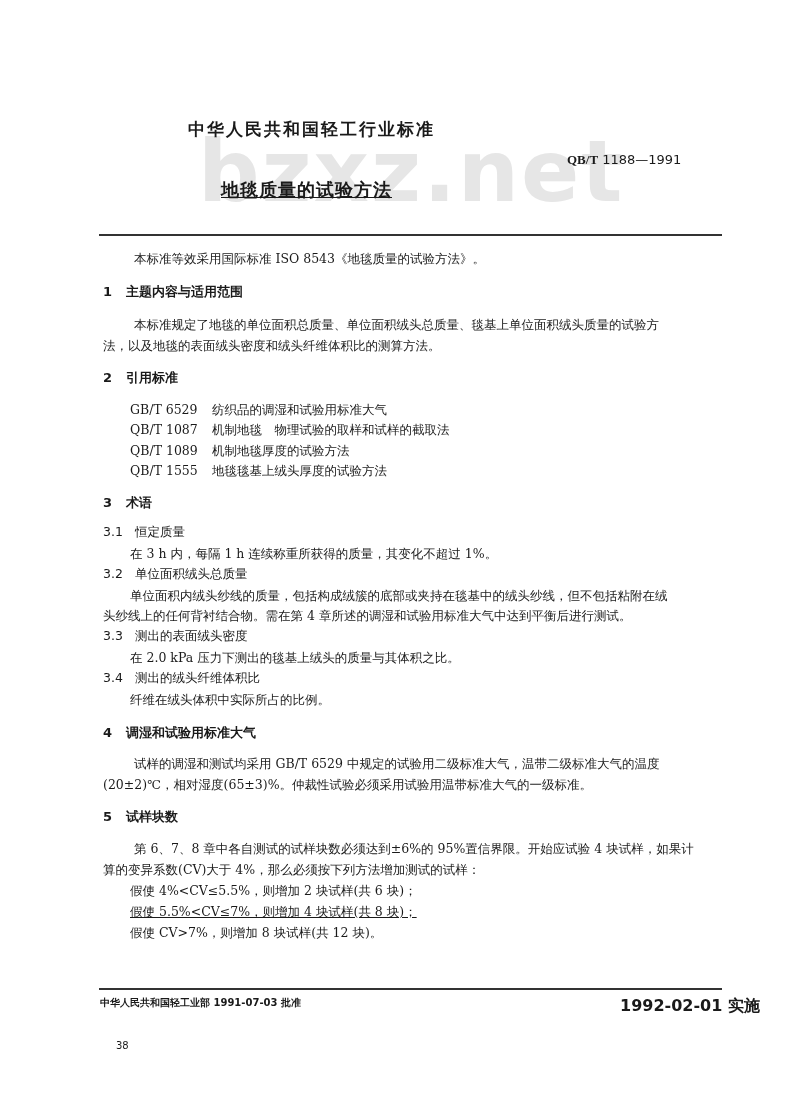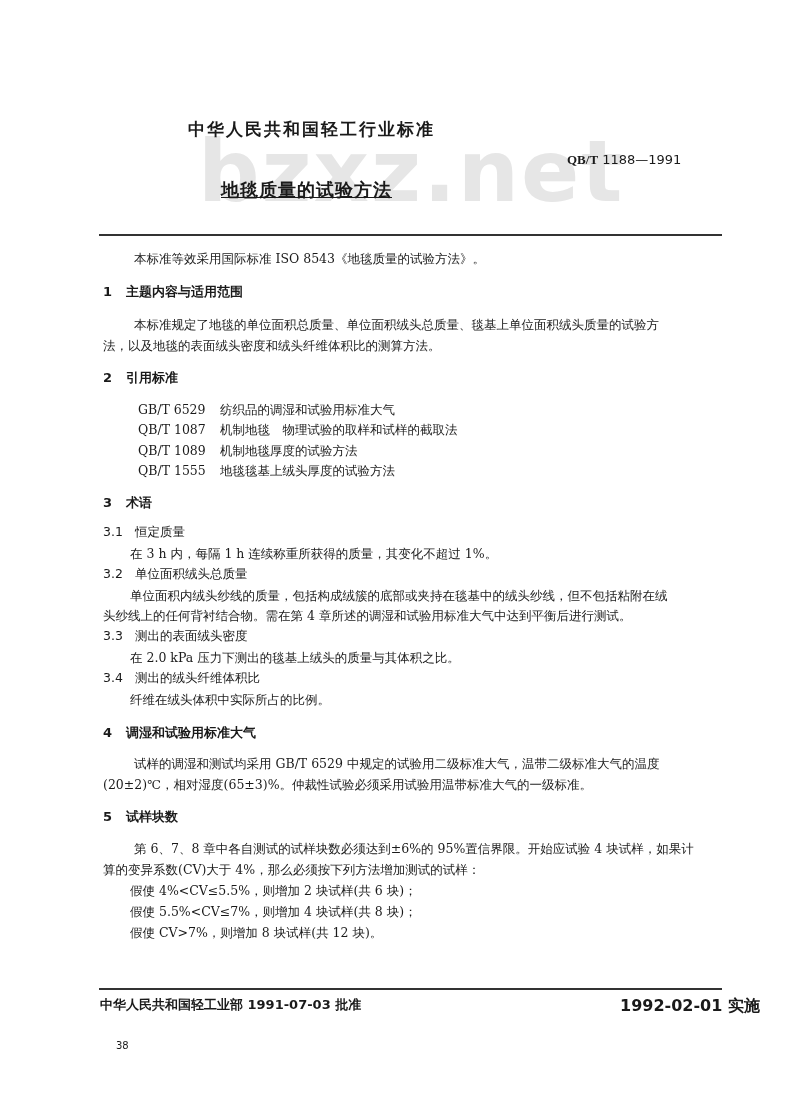--- a/index.html
+++ b/index.html
@@ -10,22 +10,22 @@
   .watermark { left: 198px; top: 128px; font-family: "DejaVu Sans", "Liberation Sans", sans-serif;
                font-weight: bold; font-size: 86px; color: #e6e6e6; letter-spacing: 2px; z-index: 0; line-height: 1; }
   .top-title { left: 188px; top: 118px; font-size: 17px; font-weight: bold; letter-spacing: 2px; z-index: 1; }
   .std-code { left: 567px; top: 152px; font-size: 13px; z-index: 1; }
   .std-code b { font-family: "Liberation Serif", serif; }
   .doc-title { left: 221px; top: 178px; font-size: 18px; font-weight: bold; letter-spacing: 1px; z-index: 1; text-decoration: underline; }
   .rule { position: absolute; left: 99px; width: 623px; height: 2px; background: #333; }
   .p { font-size: 12.5px; line-height: 21px; z-index: 1; }
   .h { font-size: 13px; font-weight: bold; z-index: 1; }
   .sub { font-size: 12.5px; z-index: 1; }
-  .ref-code { display: inline-block; width: 82px; margin-left: 8px; }
-  .footer-left { left: 100px; top: 996px; font-size: 13px; font-weight: bold; }
+  .ref-code { display: inline-block; width: 82px; }
+  .footer-left { left: 100px; top: 996px; font-size: 10px; font-weight: bold; }
   .footer-right { left: 620px; top: 996px; font-size: 16px; font-weight: bold; }
   .page-num { left: 116px; top: 1040px; font-size: 10px; }
 </style>
 </head>
 <body>
 
 <div class="abs watermark">bzxz.net</div>
 <div class="abs top-title sans">中华人民共和国轻工行业标准</div>
 <div class="abs std-code"><b>QB/T</b> <span class="sans">1188—1991</span></div>
 <div class="abs doc-title sans">地毯质量的试验方法</div>
@@ -60,20 +60,20 @@
 <div class="abs p" style="left:130px; top:689px;">纤维在绒头体积中实际所占的比例。</div>
 
 <div class="abs h sans" style="left:103px; top:724px;"><span>4</span><span style="display:inline-block;width:14px;"></span><span>调湿和试验用标准大气</span></div>
 <div class="abs p" style="left:134px; top:753px;">试样的调湿和测试均采用 GB/T 6529 中规定的试验用二级标准大气，温带二级标准大气的温度</div>
 <div class="abs p" style="left:103px; top:774px;">(20±2)℃，相对湿度(65±3)%。仲裁性试验必须采用试验用温带标准大气的一级标准。</div>
 
 <div class="abs h sans" style="left:103px; top:808px;"><span>5</span><span style="display:inline-block;width:14px;"></span><span>试样块数</span></div>
 <div class="abs p" style="left:134px; top:838px;">第 6、7、8 章中各自测试的试样块数必须达到±6%的 95%置信界限。开始应试验 4 块试样，如果计</div>
 <div class="abs p" style="left:103px; top:859px;">算的变异系数(CV)大于 4%，那么必须按下列方法增加测试的试样：</div>
 <div class="abs p" style="left:130px; top:880px;">假使 4%&lt;CV≤5.5%，则增加 2 块试样(共 6 块)；</div>
-<div class="abs p" style="left:130px; top:901px;">假使 5.5%&lt;CV≤7%，则增加 4 块试样(共 8 块)；</div>
+<div class="abs p" style="left:130px; top:901px;text-decoration:underline;">假使 5.5%&lt;CV≤7%，则增加 4 块试样(共 8 块)；</div>
 <div class="abs p" style="left:130px; top:922px;">假使 CV&gt;7%，则增加 8 块试样(共 12 块)。</div>
 
 <div class="rule" style="top:988px; height:2px;"></div>
 
 <div class="abs footer-left sans">中华人民共和国轻工业部 1991-07-03 批准</div>
 <div class="abs footer-right sans">1992-02-01 实施</div>
 <div class="abs page-num sans">38</div>
 
 </body></html>

